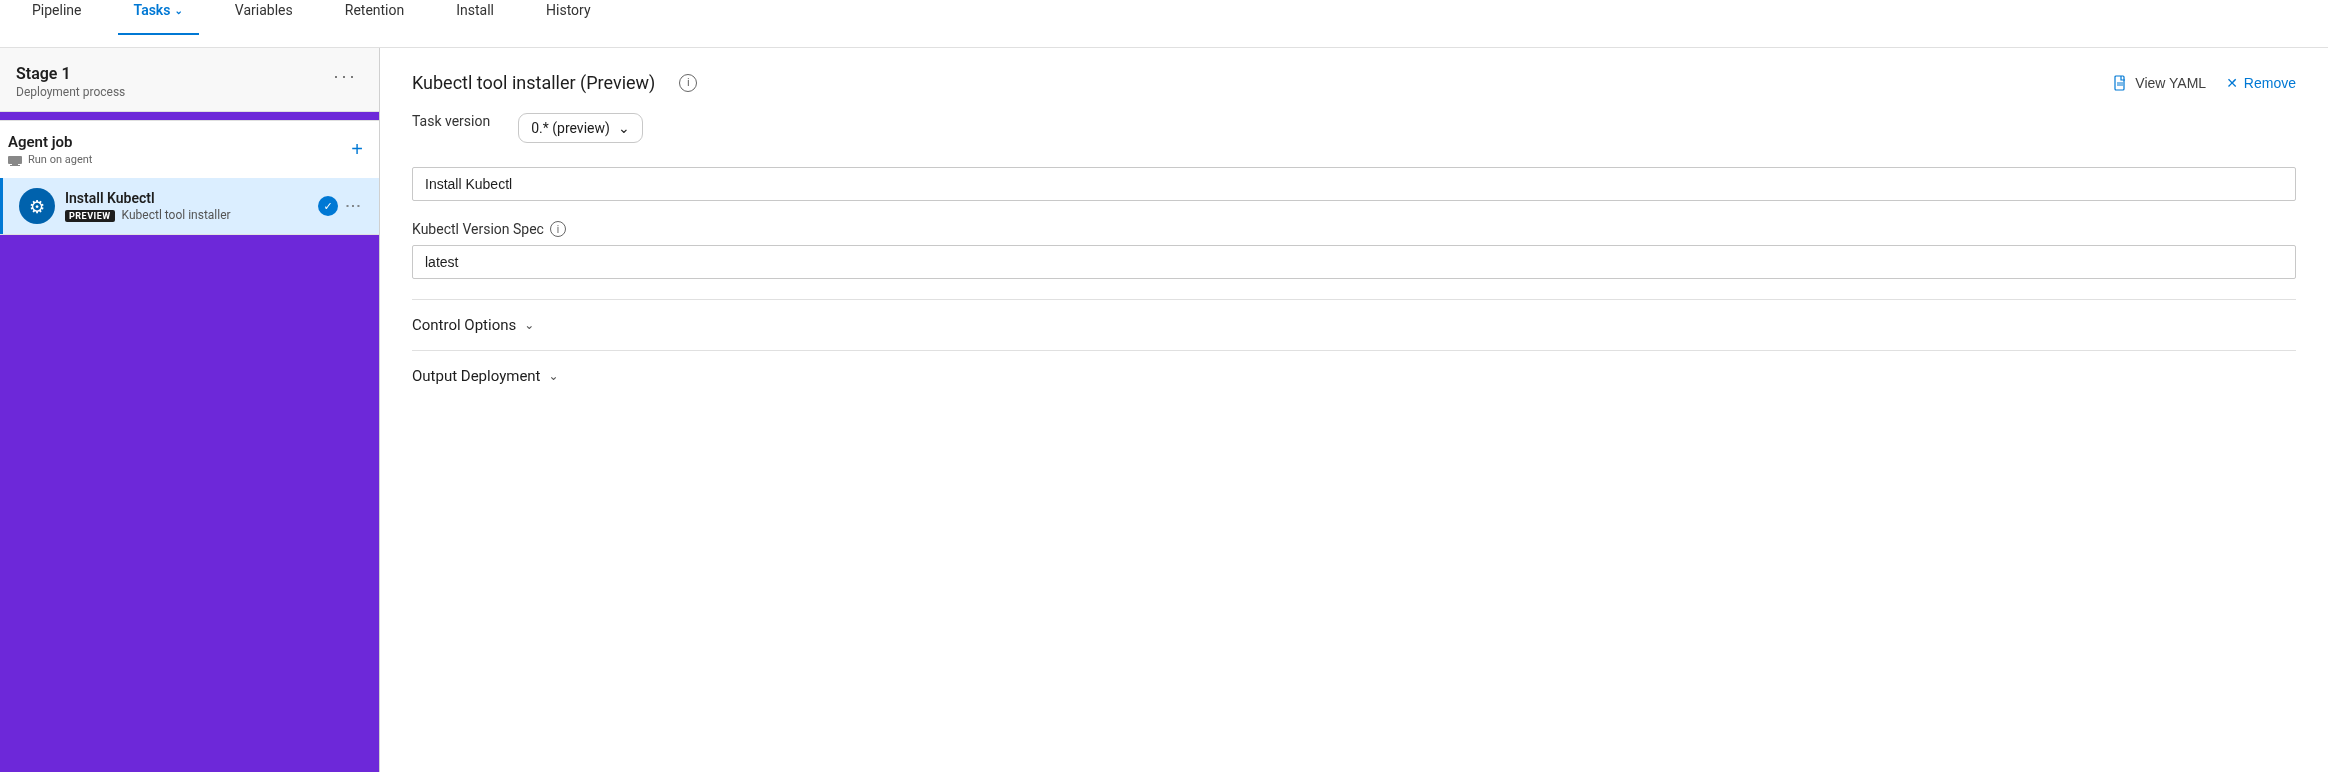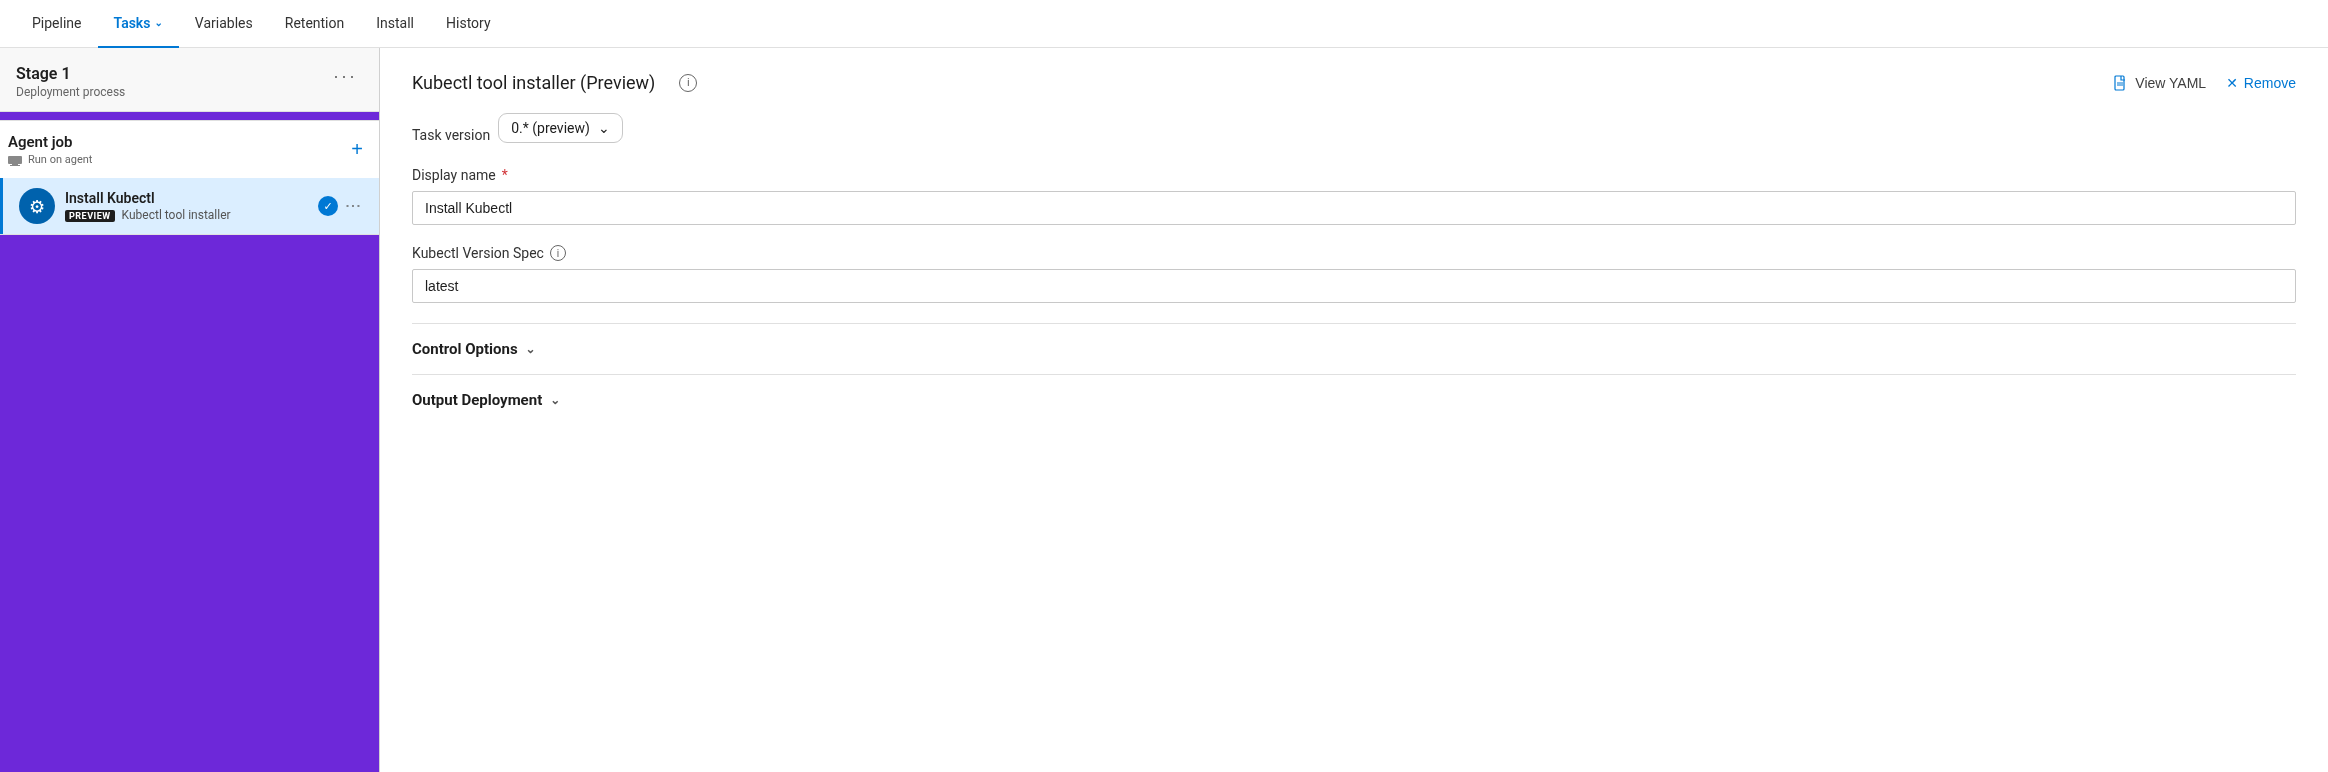--- a/index.html
+++ b/index.html
@@ -9,25 +9,26 @@
       background: #fff;
       color: #1e1e1e;
       height: 100vh;
       display: flex;
       flex-direction: column;
     }
 
     
     .top-nav {
       display: flex;
-      align-items: center;
+      align-items: flex-end;
       border-bottom: 1px solid #e0e0e0;
-      padding: 0 16px;
+      padding: 12px 16px;
       height: 48px;
       flex-shrink: 0;
+      gap: 20px;
     }
     .nav-item {
       padding: 12px 16px;
       cursor: pointer;
       font-size: 14px;
       color: #333;
       height: 48px;
       display: flex;
       align-items: center;
       border-bottom: 2px solid transparent;
@@ -254,22 +255,22 @@
       color: #0078d4;
       background: none;
       border: none;
       cursor: pointer;
       font-size: 14px;
     }
 
     
     .form-row {
       display: flex;
-      align-items: flex-end;
-      gap: 8px;
+      align-items: flex-start;
+      gap: 28px;
       margin-bottom: 24px;
     }
     .form-label-inline {
       font-size: 14px;
       color: #333;
       white-space: nowrap;
     }
     .version-select {
       display: flex;
       align-items: center;
@@ -311,21 +312,21 @@
     .collapsible-section {
       border-top: 1px solid #e0e0e0;
       padding: 16px 0;
     }
     .collapsible-header {
       display: flex;
       align-items: center;
       gap: 8px;
       cursor: pointer;
       font-size: 15px;
-      font-weight: 700;
+      font-weight: 400;
       color: #1e1e1e;
       user-select: none;
     }
     .chevron-down {
       font-size: 12px;
       color: #555;
     }
 
     
     .yaml-icon {
@@ -434,24 +435,20 @@
 
     <div class="form-row">
       <span class="form-label-inline">Task version</span>
       <div class="version-select">
         <span>0.* (preview)</span>
         <span>⌄</span>
       </div>
     </div>
 
     <div class="form-group">
-      <div class="form-label">
-        <span>Display name</span>
-        <span class="required-star">*</span>
-      </div>
       <input class="form-input" type="text" value="Install Kubectl" style="">
     </div>
 
     <div class="form-group">
       <div class="form-label">
         <span>Kubectl Version Spec</span>
         <div class="info-icon" style="width:16px;height:16px;font-size:10px;">i</div>
       </div>
       <input class="form-input" type="text" value="latest" style="">
     </div>

